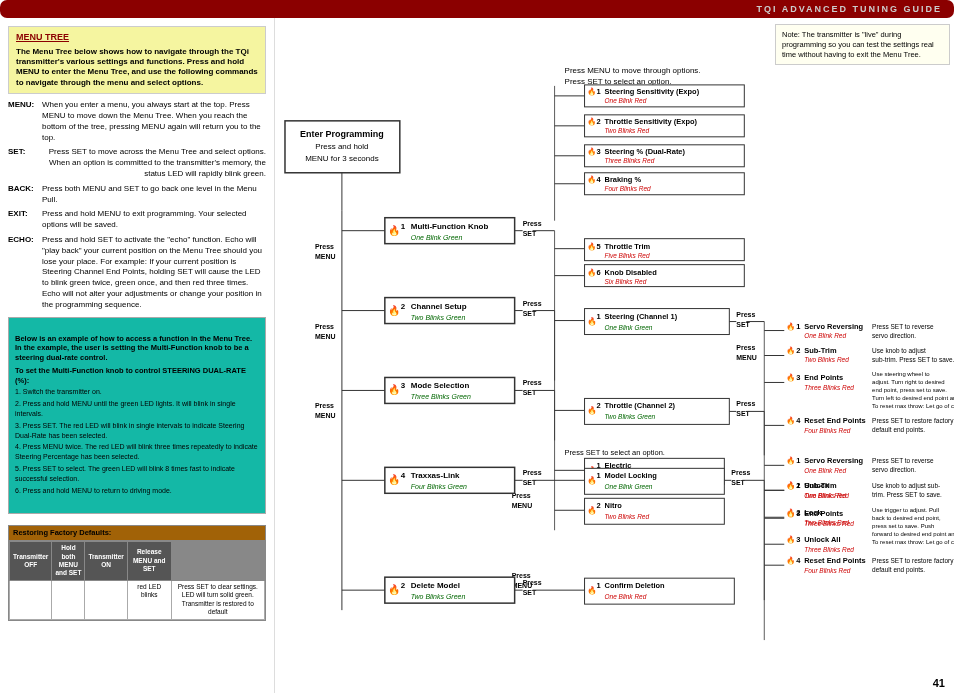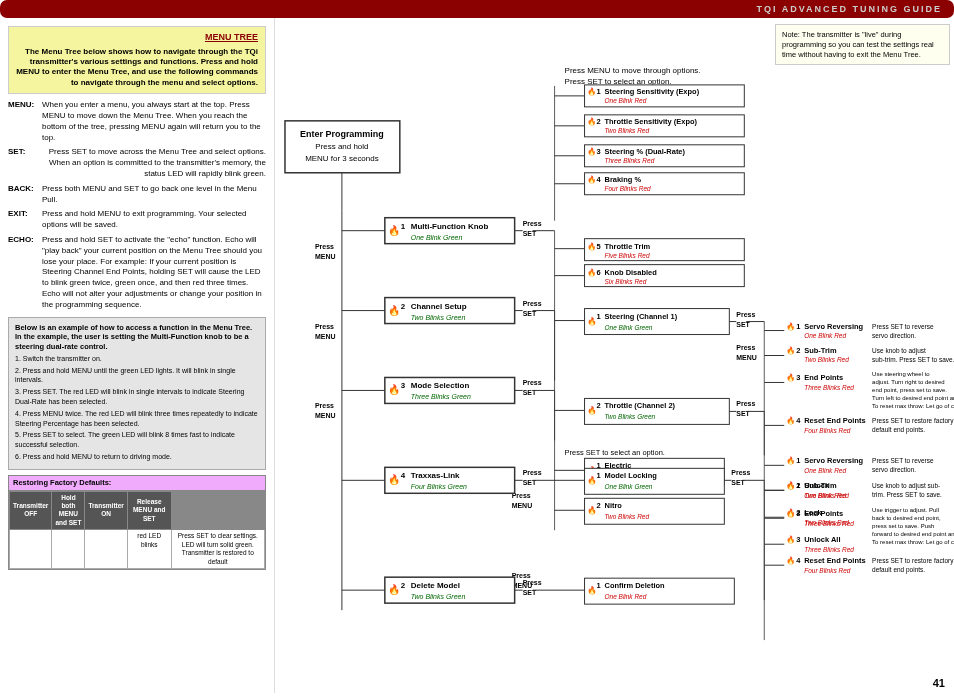--- a/index.html
+++ b/index.html
@@ -40,21 +40,20 @@
       font-size: 8.5px;
       line-height: 1.3;
       overflow: hidden;
     }
 
     .menu-tree-title {
       background: #f5f5a0;
       border: 1px solid #ccc;
       padding: 5px 7px;
       margin-bottom: 6px;
-      text-align: right;
     }
 
     .menu-tree-title h3 {
       color: #8b0000;
       font-size: 9px;
       font-weight: bold;
       text-decoration: underline;
       margin-bottom: 3px;
     }
 
@@ -75,26 +74,26 @@
       float: left;
       width: 32px;
     }
 
     .menu-definitions .def-row {
       overflow: hidden;
       margin-bottom: 4px;
     }
 
     .example-box {
-      background: #e5e5e5;
+      background: #14b8a6;
       border: 1px solid #aaa;
-      padding: 5px 6px;
+      padding: 16px 6px;
       font-size: 7.5px;
       line-height: 1.3;
-      margin-bottom: 5px;
+      margin-bottom: 11px;
     }
 
     .example-box p {
       margin-bottom: 2px;
     }
 
     .example-bold {
       font-weight: bold;
       font-size: 7.5px;
     }
@@ -107,21 +106,21 @@
     
     .factory-table {
       border: 1px solid #888;
       font-size: 7px;
       width: 100%;
     }
 
     .factory-table-title {
       font-size: 7.5px;
       font-weight: bold;
-      background: #f0abfc;
+      background: #a16207;
       padding: 2px 4px;
       border-bottom: 1px solid #888;
     }
 
     .factory-table table {
       width: 100%;
       border-collapse: collapse;
     }
 
     .factory-table th {
@@ -218,20 +217,21 @@
         <span style="display:block;margin-left:34px;">Press and hold MENU to exit programming. Your selected options will be saved.</span>
       </div>
       <div class="def-row" style="margin-top:3px;">
         <span class="term bold">ECHO:</span>
         <span style="display:block;margin-left:34px;">Press and hold SET to activate the "echo" function. Echo will "play back" your current position on the Menu Tree should you lose your place. For example: If your current position is Steering Channel End Points, holding SET will cause the LED to blink green twice, green once, and then red three times. Echo will not alter your adjustments or change your position in the programming sequence.</span>
       </div>
     </div>
 
     <div class="example-box">
       <p class="example-bold">Below is an example of how to access a function in the Menu Tree. In the example, the user is setting the Multi-Function knob to be a steering dual-rate control.</p>
+      <p class="example-bold" style="margin-top:3px;">To set the Multi-Function knob to control STEERING DUAL-RATE (%):</p>
       <div class="example-steps">
         <p>1. Switch the transmitter on.</p>
         <p>2. Press and hold MENU until the green LED lights. It will blink in single intervals.</p>
         <p>3. Press SET. The red LED will blink in single intervals to indicate Steering Dual-Rate has been selected.</p>
         <p>4. Press MENU twice. The red LED will blink three times repeatedly to indicate Steering Percentage has been selected.</p>
         <p>5. Press SET to select. The green LED will blink 8 times fast to indicate successful selection.</p>
         <p>6. Press and hold MENU to return to driving mode.</p>
       </div>
     </div>
 

